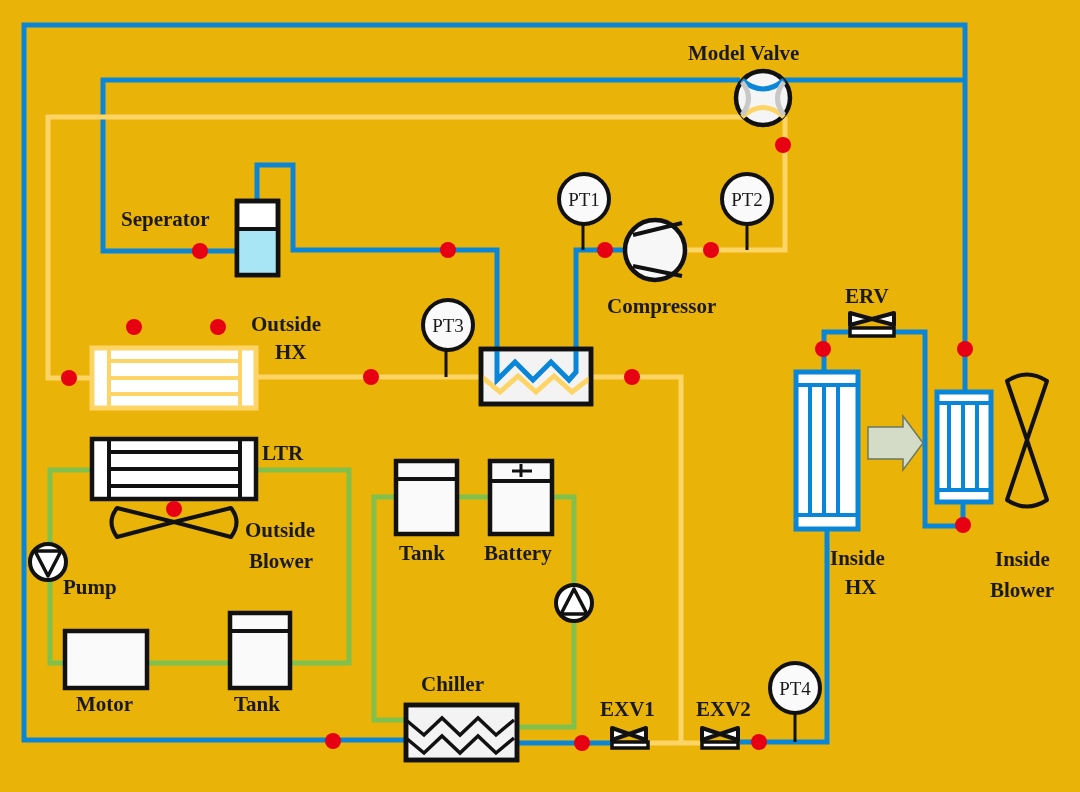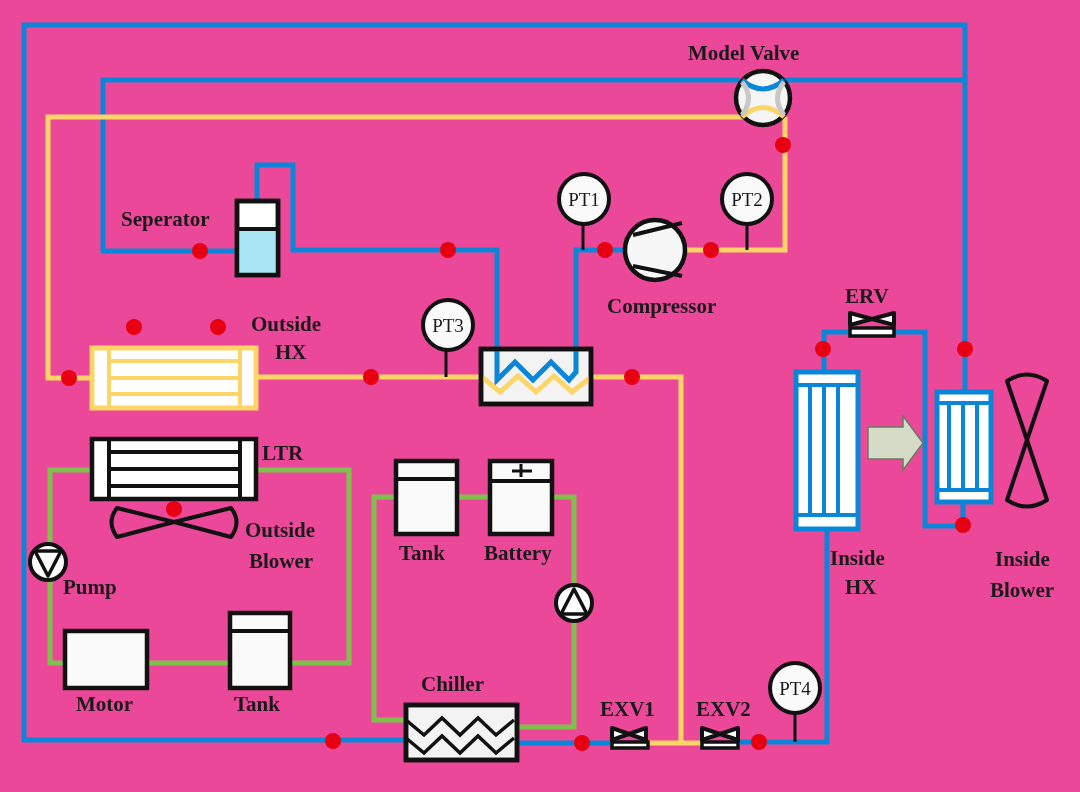--- a/index.html
+++ b/index.html
@@ -1,16 +1,16 @@
 <!DOCTYPE html>
 <html><head>
 <meta charset="utf-8">
 <style>
   html, body { margin: 0; padding: 0; background: #ffffff; }
-  #canvas { position: relative; width: 1080px; height: 792px; overflow: hidden; background: #ec4899; }
+  #canvas { position: relative; width: 1080px; height: 792px; overflow: hidden; background: #eab308; }
   svg { position: absolute; left: 0; top: 0; }
   .lbl { font-family: "Liberation Serif", serif; font-weight: bold; fill: #1a1a1a; font-size: 21px; }
   .pt { font-family: "Liberation Serif", serif; fill: #1a1a1a; font-size: 19px; }
   .pipe-blue { stroke: #0a86d8; stroke-width: 5; fill: none; stroke-linejoin: miter; }
   .pipe-yellow { stroke: #fdd466; stroke-width: 5; fill: none; }
   .pipe-green { stroke: #80c14e; stroke-width: 5; fill: none; }
   .dot { fill: #e60012; }
 </style>
 </head>
 <body>

